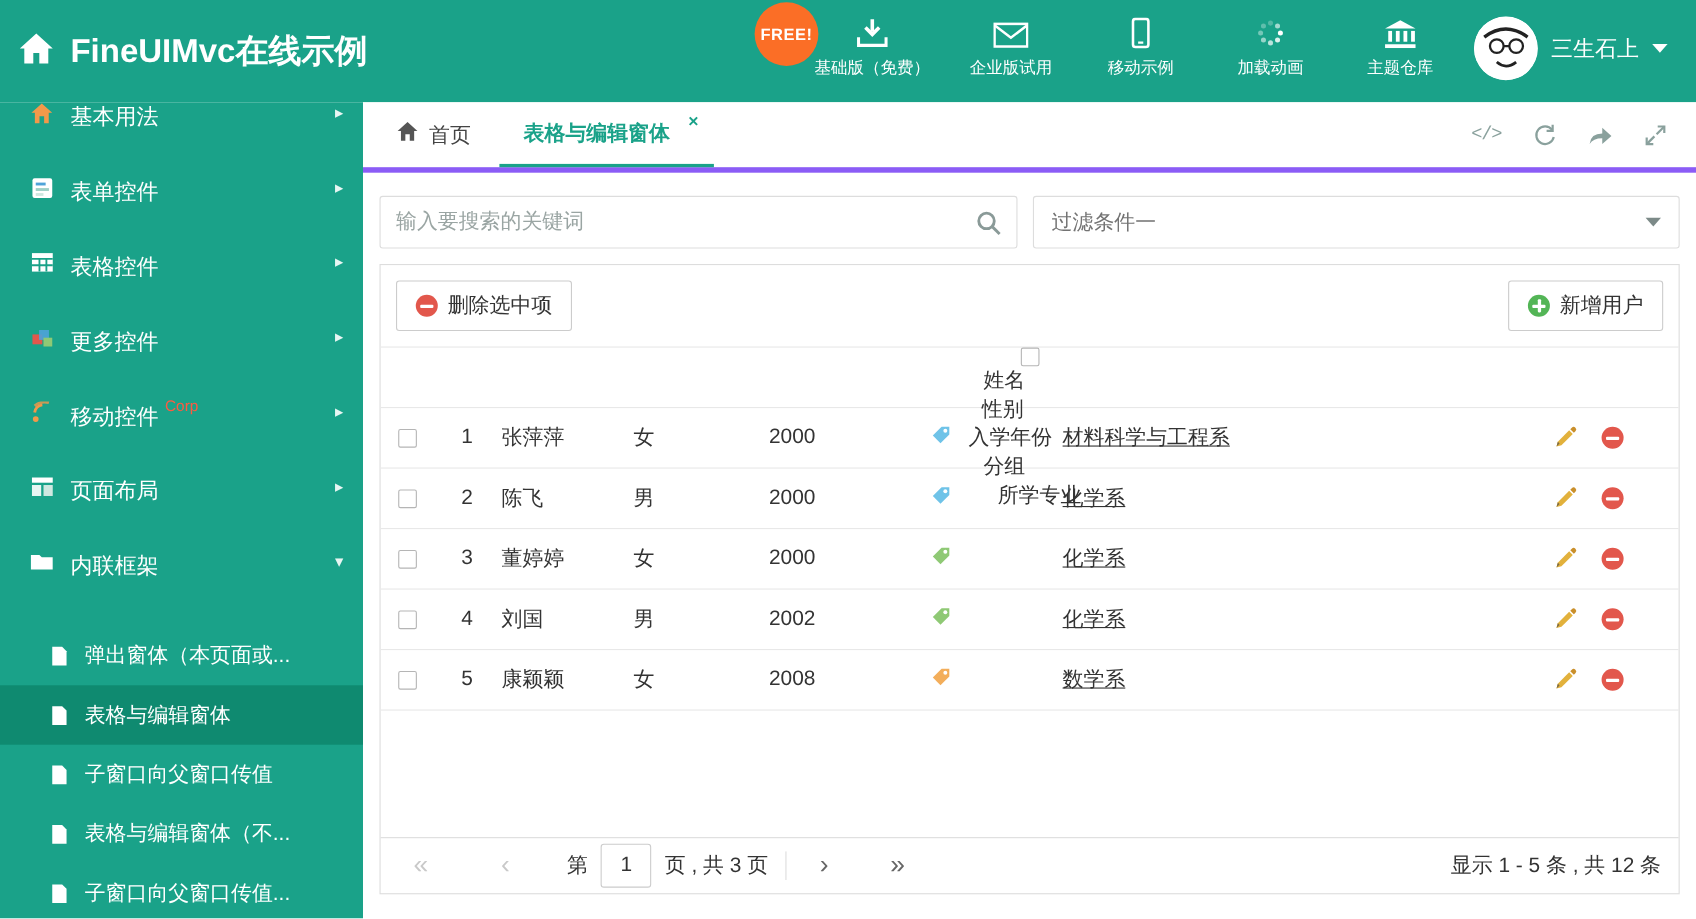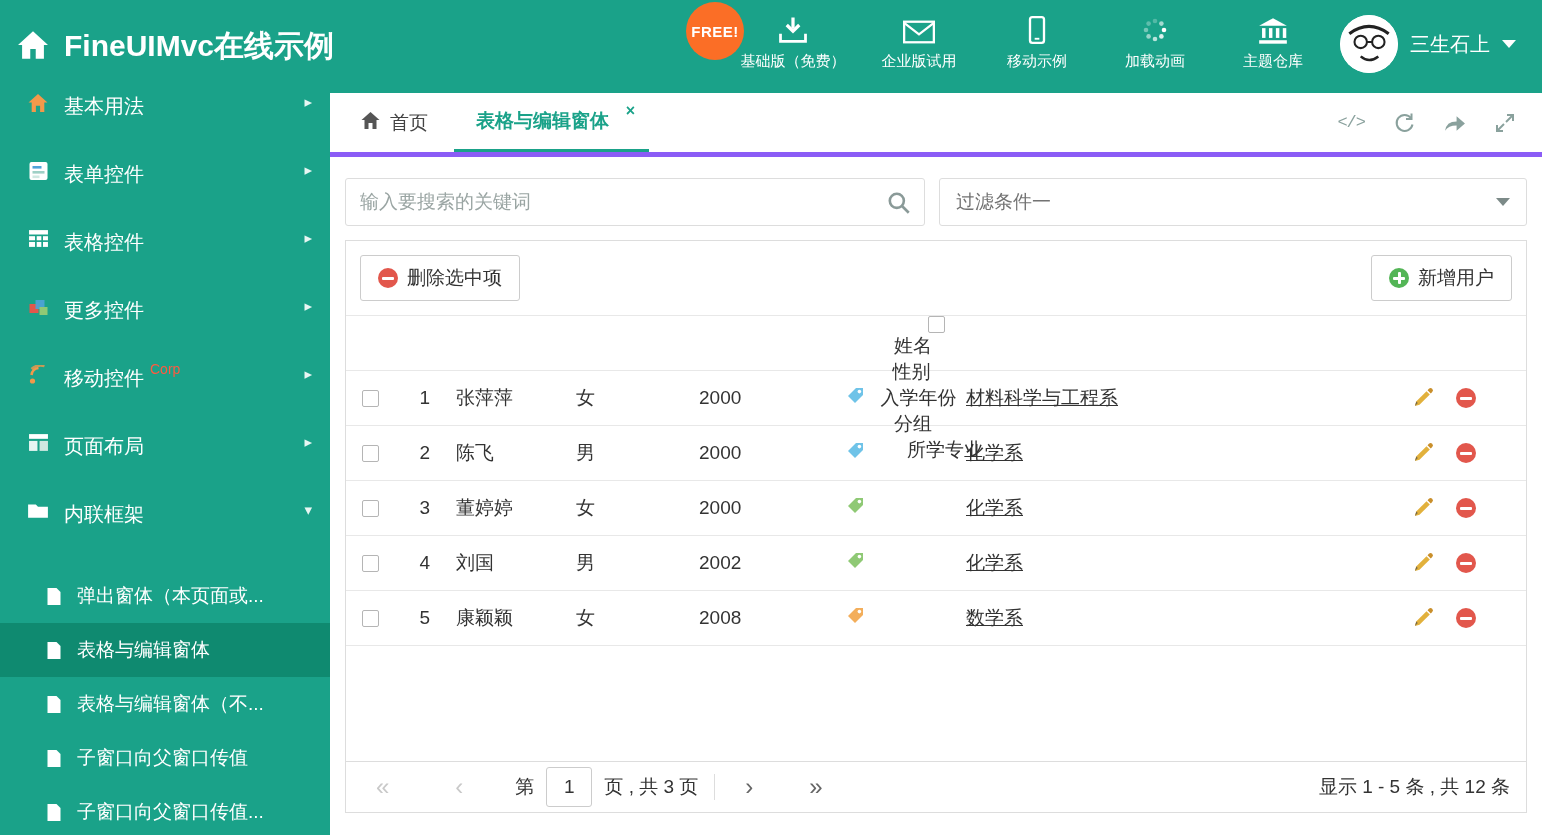--- a/index.html
+++ b/index.html
@@ -325,29 +325,29 @@
         </svg>
     </span>
     <span>表格与编辑窗体</span>
   </div>
   <div class="sub-item">
     <span class="sicon">
       <svg width="16" height="19" viewBox="0 0 15 19">
           <path d="M1 1 h9 l4 4 v13 h-13 z" fill="#fff"></path>
         </svg>
     </span>
-    <span>表格与编辑窗体（不...</span>
+    <span>子窗口向父窗口传值</span>
   </div>
   <div class="sub-item">
     <span class="sicon">
       <svg width="16" height="19" viewBox="0 0 15 19">
           <path d="M1 1 h9 l4 4 v13 h-13 z" fill="#fff"></path>
         </svg>
     </span>
-    <span>子窗口向父窗口传值</span>
+    <span>表格与编辑窗体（不...</span>
   </div>
   <div class="sub-item">
     <span class="sicon">
       <svg width="16" height="19" viewBox="0 0 15 19">
           <path d="M1 1 h9 l4 4 v13 h-13 z" fill="#fff"></path>
         </svg>
     </span>
     <span>子窗口向父窗口传值...</span>
   </div>
 </div>

